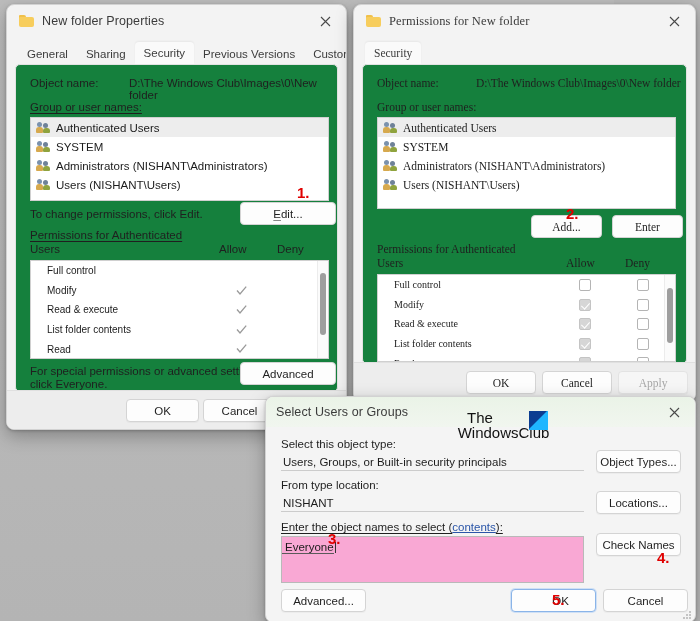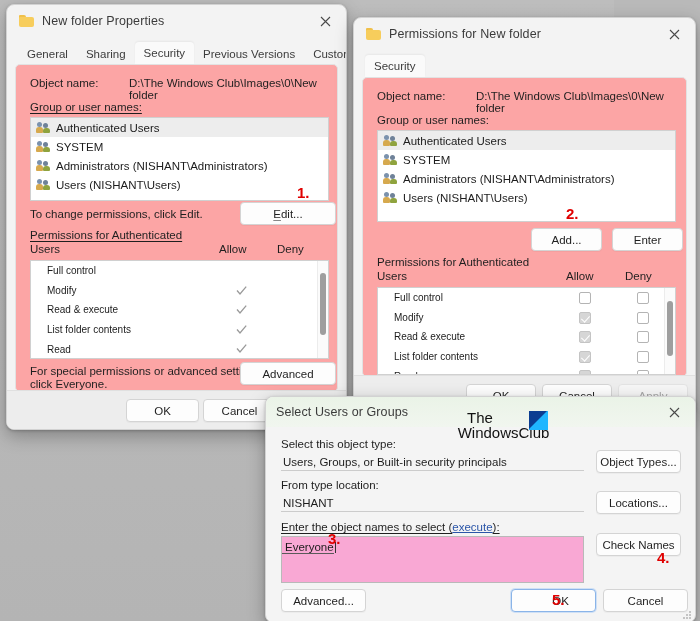--- a/index.html
+++ b/index.html
@@ -87,21 +87,21 @@
     top: 0px;
   }
   .tab.active {
     background: #fafafa;
     padding-top: 5px;
     padding-bottom: 5px;
     box-shadow: 0 -1px 2px rgba(0,0,0,.05);
   }
 
   .pane {
-    background: #fca5a5;
+    background: #15803d;
     position: absolute;
     left: 8px; right: 8px;
     border: 1px solid #e2e2e2;
     border-radius: 5px;
   }
 
   .row-label { font-size: 11.5px; color: #1f1f1f; }
   .u { text-decoration: underline; text-underline-offset: 2px; }
 
   
@@ -432,21 +432,21 @@
     <div class="footer" style="height:38px;">
       <div class="btn" style="left:119px; top:8px; width:73px; height:23px;">
         <span>OK</span>
       </div>
       <div class="btn" style="left:196px; top:8px; width:73px; height:23px;">
         <span>Cancel</span>
       </div>
     </div>
   </div>
 
-  <div class="win" id="win2" style="left:353px; top:17px; width:341px; height:396px;">
+  <div class="win" id="win2" style="left:353px; top:4px; width:341px; height:396px;font-family:Liberation Serif, serif;">
 
     <div class="titlebar">
       <span class="folder-ico"></span>
       <span class="title-text">Permissions for New folder</span>
       <span class="closebtn">
         <svg width="11" height="11" viewBox="0 0 11 11">
             <path d="M1 1 L10 10 M10 1 L1 10" stroke="#4a4a4a" stroke-width="1.1" fill="none"></path>
           </svg>
       </span>
     </div>
@@ -586,21 +586,21 @@
 
     <div class="row-label" style="position:absolute; left:15px; top:82px;">From type location:</div>
     <div class="field-line" style="left:15px; top:97px; width:303px; height:18px;">
       <span>NISHANT</span>
     </div>
     <div class="btn" style="left:330px; top:94px; width:85px; height:23px;">
       <span>Locations...</span>
     </div>
 
     <div class="row-label" style="position:absolute; left:15px; top:124px;">
-      <span class="u">Enter the object names to select (</span><span class="linkish">execute</span><span class="u">):</span>
+      <span class="u">Enter the object names to select (</span><span class="linkish">contents</span><span class="u">):</span>
     </div>
 
     <div class="namebox" style="left:15px; top:139px; width:303px; height:47px;">
       <span class="val">Everyone</span><span class="caret"></span>
     </div>
 
     <div class="btn" style="left:330px; top:136px; width:85px; height:23px;">
       <span>Check Names</span>
     </div>
 

